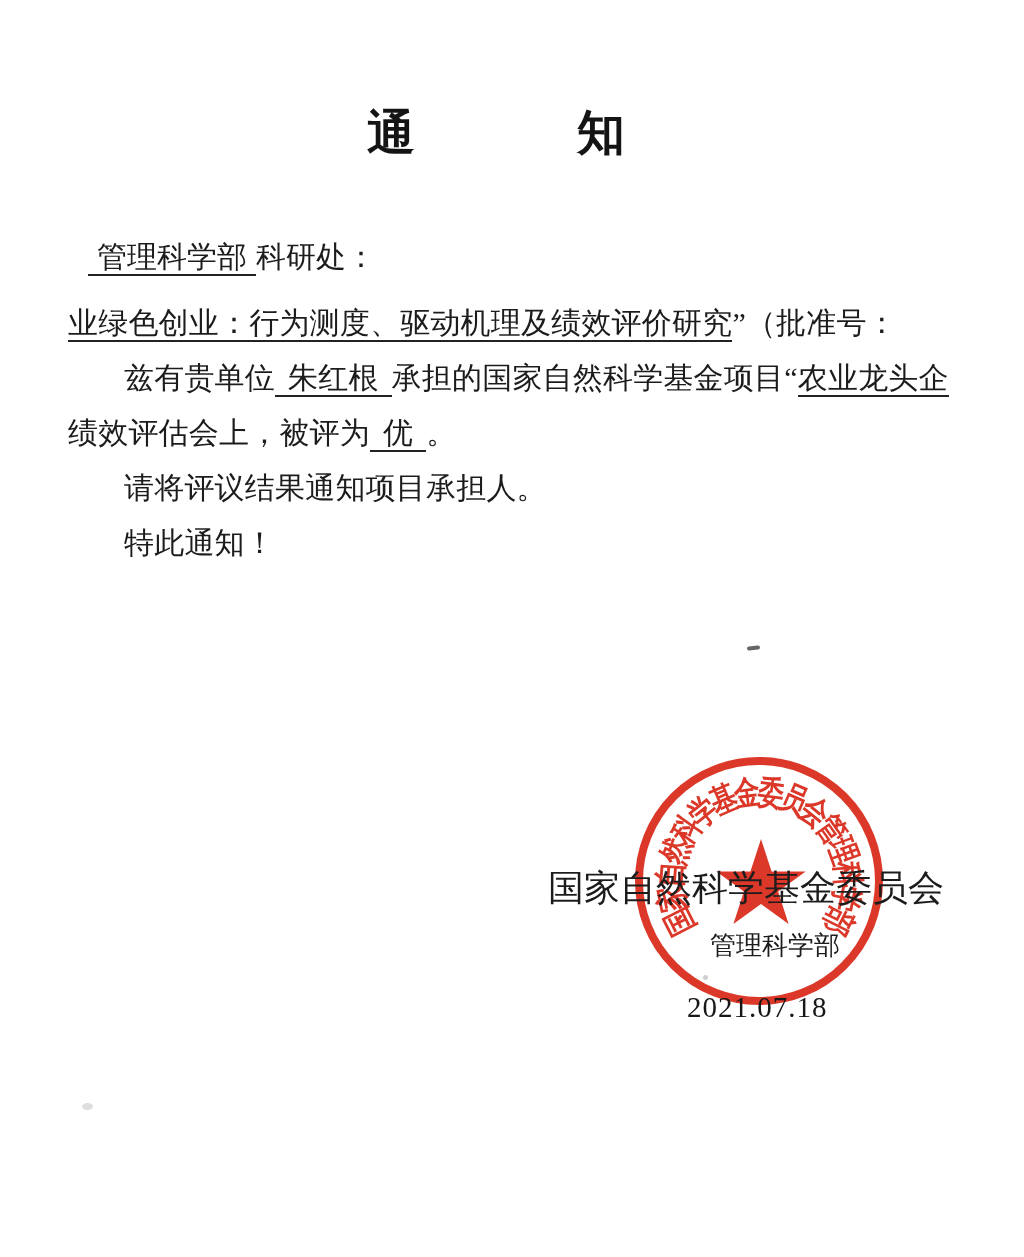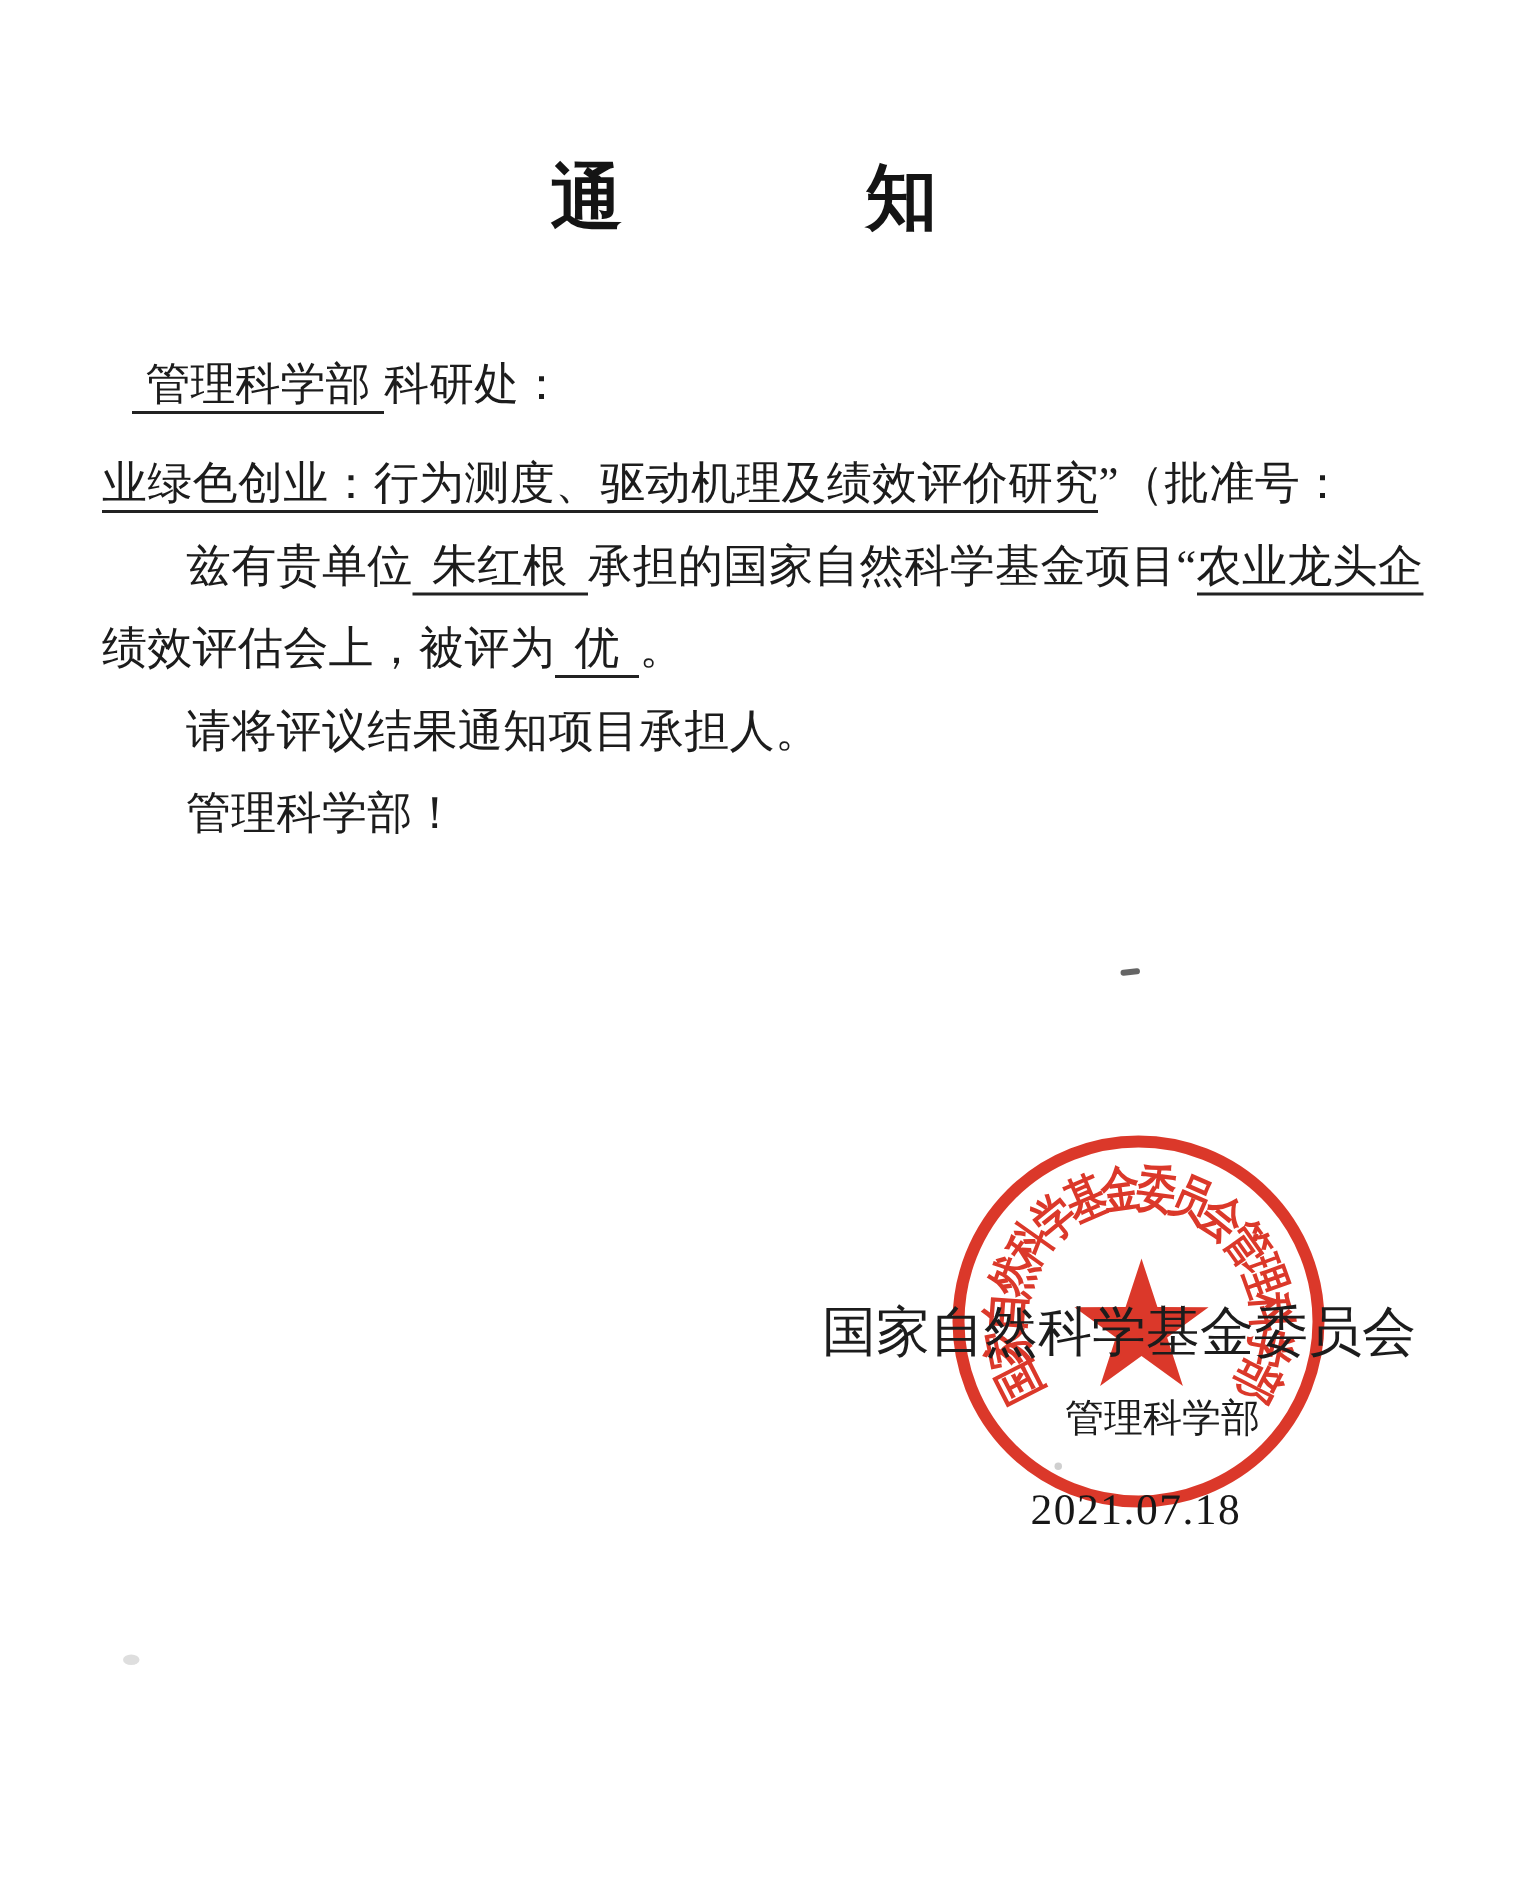--- a/index.html
+++ b/index.html
@@ -152,21 +152,21 @@
 
   <div class="salutation">
     <span class="u pad-salutation">管理科学部</span><span>科研处：</span>
   </div>
 
   <div class="body-text">
     <span class="body-line"><span class="u">业绿色创业：行为测度、驱动机理及绩效评价研究</span><span>”（批准号：</span></span>
     <span class="body-line indent"><span>兹有贵单位</span><span class="u pad">朱红根</span><span>承担的国家自然科学基金项目“</span><span class="u">农业龙头企</span></span>
     <span class="body-line"><span>绩效评估会上，被评为</span><span class="u pad">优</span><span>。</span></span>
     <span class="body-line indent"><span>请将评议结果通知项目承担人。</span></span>
-    <span class="body-line indent"><span>管理科学部！</span></span>
+    <span class="body-line indent"><span>特此通知！</span></span>
   </div>
 
   <div class="seal">
     <svg width="268" height="268" viewBox="0 0 268 268">
       <circle cx="134" cy="134" r="120" fill="none" stroke-width="8" stroke="#d92a1a"></circle>
       <polygon points="136,92 146.6,124.4 180.7,124.5 153.1,144.6 163.6,177 136,157 108.4,177 118.9,144.6 91.3,124.5 125.4,124.4" fill="#d92a1a"></polygon>
       <g font-family="'DejaVu Sans', sans-serif" font-weight="bold" font-size="33" text-anchor="middle" fill="#d92a1a">
           <text transform="translate(134 134) rotate(-117) translate(0 -89) scale(0.78 1)" dominant-baseline="central">国</text>
           <text transform="translate(134 134) rotate(-101.4) translate(0 -89) scale(0.78 1)" dominant-baseline="central">家</text>
           <text transform="translate(134 134) rotate(-85.8) translate(0 -89) scale(0.78 1)" dominant-baseline="central">自</text>

